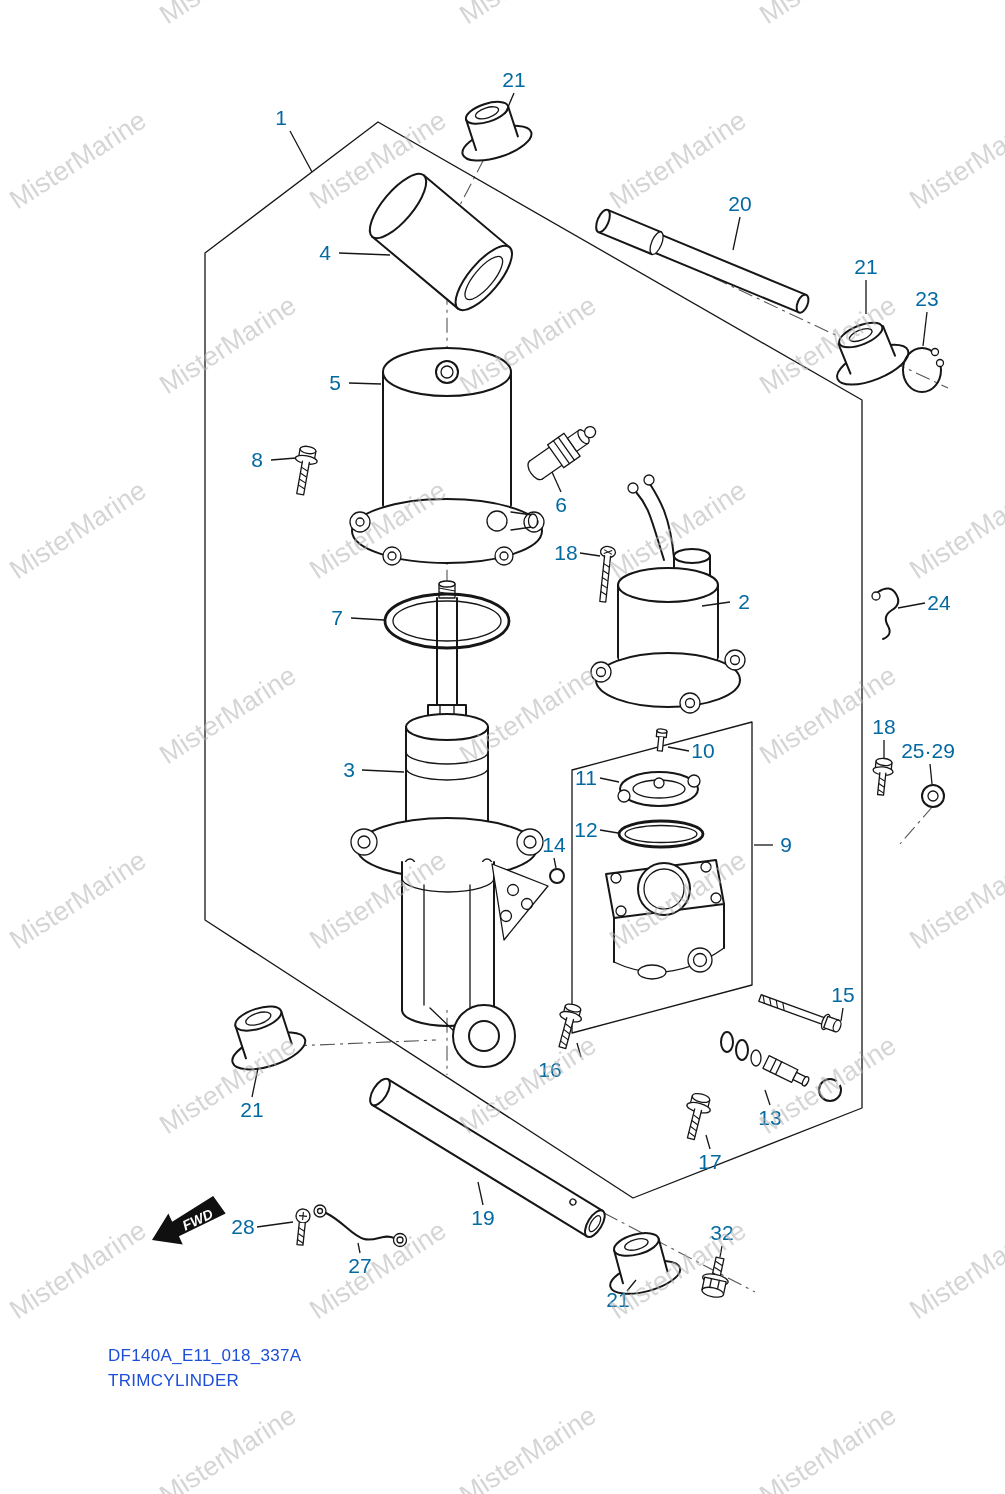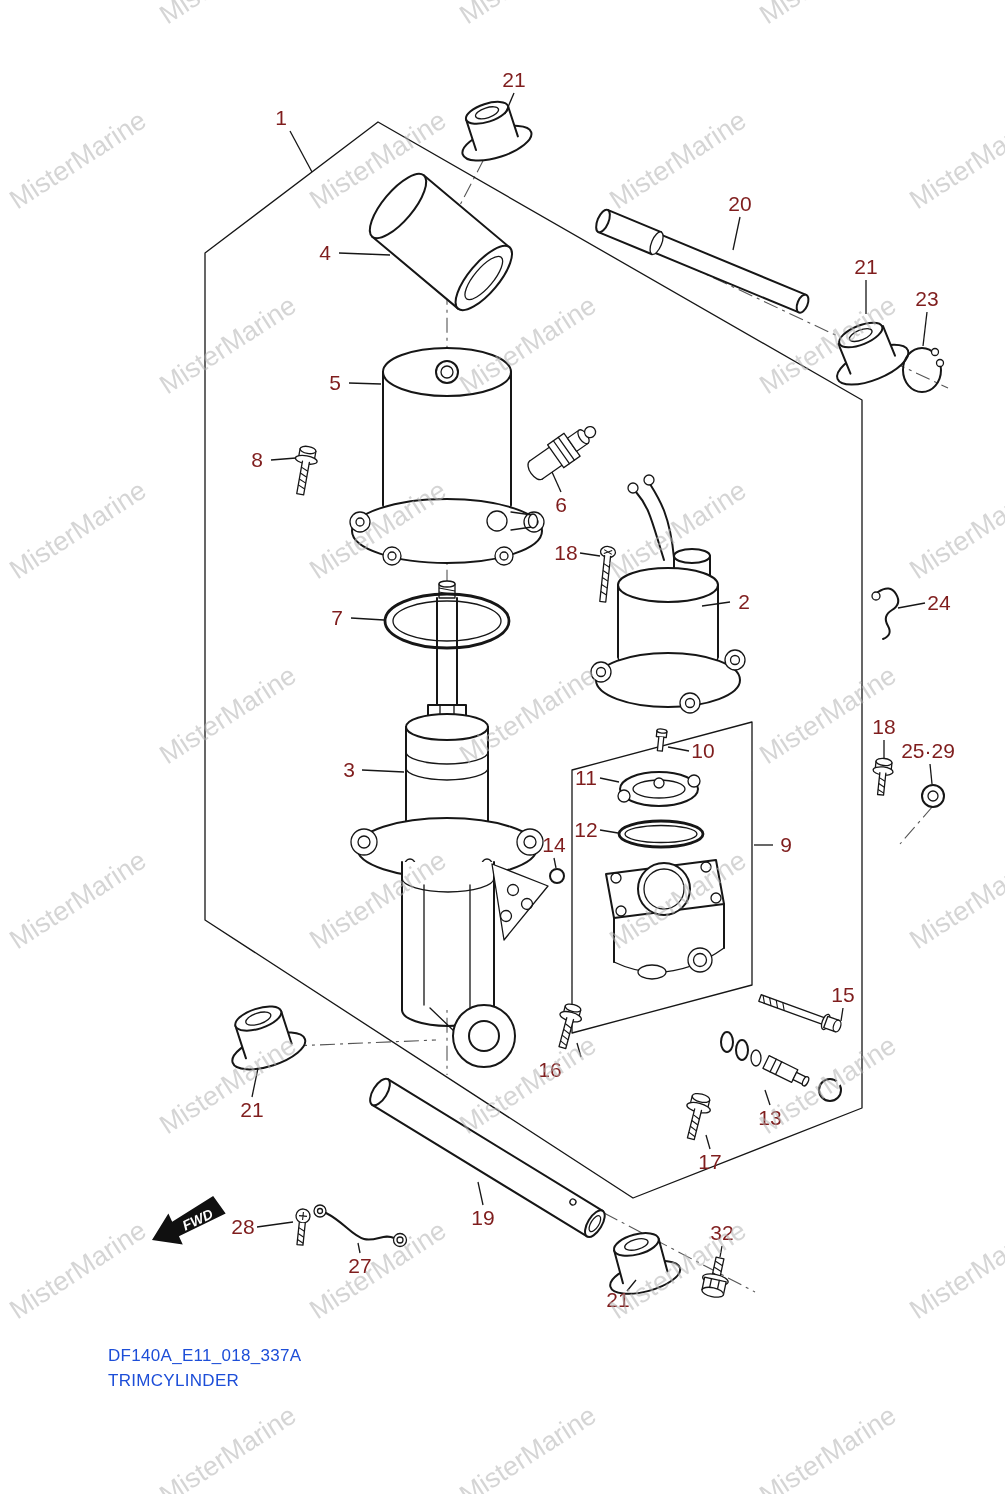--- a/index.html
+++ b/index.html
@@ -4,21 +4,21 @@
 <style>
   *{box-sizing:border-box}
   html,body{margin:0;padding:0;background:#fff}
   .page{position:relative;width:1005px;height:1494px;background:#fff;overflow:hidden;font-family:"Liberation Sans",sans-serif}
   .layer{position:absolute;left:0;top:0;width:1005px;height:1494px}
   #drawing{z-index:1}
   #leader-lines{z-index:2}
   #labels-layer{z-index:3}
   #watermarks{z-index:4;pointer-events:none}
   .footer{position:absolute;left:108px;top:1344px;z-index:3;font-size:17px;color:#1d4ed8;letter-spacing:.3px;line-height:1.45}
-  .part-label{position:absolute;transform:translate(-50%,-50%);font-size:21px;color:#7f1d1d;white-space:nowrap}
+  .part-label{position:absolute;transform:translate(-50%,-50%);font-size:21px;color:#0369a1;white-space:nowrap}
   .wm{position:absolute;transform:rotate(-33deg);font-size:27px;color:#b3b3b3;opacity:.55;white-space:nowrap}
   svg .wf{fill:#fff;stroke:#161616;stroke-width:2;stroke-linejoin:round}
   svg .nf{fill:none;stroke:#161616;stroke-width:2;stroke-linejoin:round;stroke-linecap:round}
   svg .t1{stroke-width:1.3}
   svg .t3{stroke-width:2.8}
   svg .thread{fill:none;stroke:#161616;stroke-width:1.1}
   svg .cline{fill:none;stroke:#555;stroke-width:1.1;stroke-dasharray:15 5 3 5}
   svg .leader{stroke:#161616;stroke-width:1.3}
   svg text{font-family:"Liberation Sans",sans-serif}
 </style>

